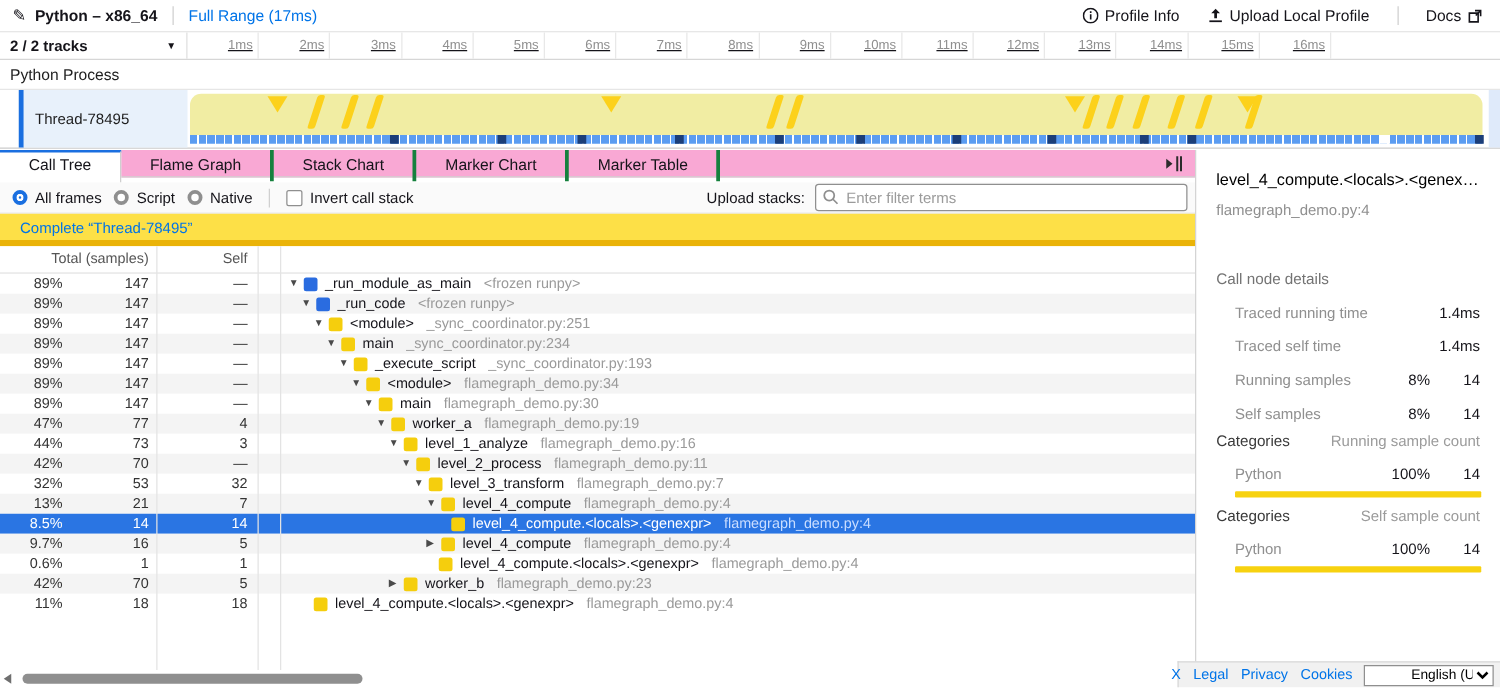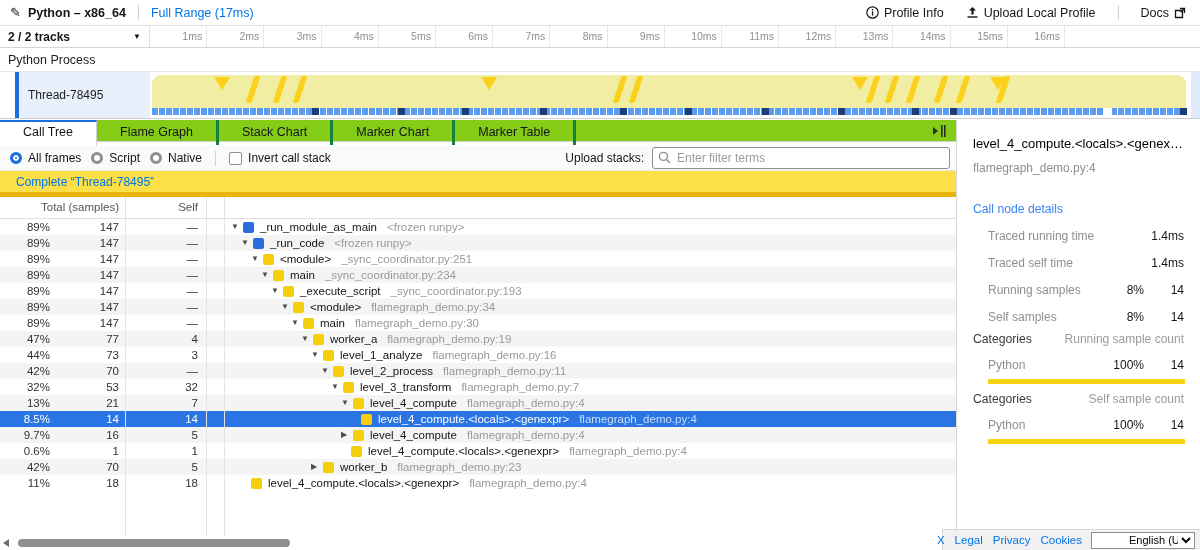--- a/index.html
+++ b/index.html
@@ -17,21 +17,21 @@
   .tb-btn{display:flex;align-items:center;gap:5px;font-size:12.5px;color:#15141a;
           margin-right:22px;cursor:pointer;}
   .tb-btn svg{display:block;}
   
   #ruler-row{left:0;top:26px;width:1200px;height:22px;border-bottom:1px solid #d6d6d6;
              box-sizing:border-box;background:#fff;}
   #tracks-btn{position:absolute;left:0;top:0;width:150px;height:21px;display:flex;
               align-items:center;border-right:1px solid #e0e0e0;box-sizing:border-box;cursor:pointer;}
   #tracks-btn .lbl{font-size:12px;font-weight:bold;margin-left:8px;}
   #tracks-btn .caret{position:absolute;left:133px;font-size:8px;color:#15141a;}
-  #ruler{position:absolute;left:150px;top:0;width:1050px;height:21px;display:flex;}
+  #ruler{position:absolute;left:150px;top:0;width:1050px;height:21px;display:flex;text-decoration:underline;}
   .tick{width:57.2px;box-sizing:border-box;border-right:1px solid #e8e8e8;
         font-size:10.5px;color:#8f8f8f;text-align:right;line-height:21px;padding-right:4px;flex:none;}
   
   #process-row{left:0;top:48px;width:1200px;height:24px;border-bottom:1px solid #e6e6e6;
                box-sizing:border-box;display:flex;align-items:center;background:#fff;}
   #process-row span{font-size:12.5px;margin-left:8px;color:#1d1d1d;}
   #thread-row{left:0;top:72px;width:1200px;height:47px;border-bottom:1px solid #cccccc;
               box-sizing:border-box;background:#fff;}
   #thread-accent{position:absolute;left:15px;top:0;width:4px;height:46px;}
   #thread-label{position:absolute;left:19px;top:0;width:131px;height:46px;background:#e8f1fb;
@@ -41,21 +41,21 @@
   #cpu-band{position:absolute;left:2px;top:3px;width:1034px;height:33px;border-radius:9px 9px 0 0;}
   .mk-tri{position:absolute;top:5px;width:0;height:0;border-left:8px solid transparent;
           border-right:8px solid transparent;border-top:13px solid transparent;}
   .mk-slash{position:absolute;top:4px;width:6px;height:27px;transform:skewX(-18deg);border-radius:2px;}
   #sample-strip{position:absolute;left:2px;top:36px;width:1034px;height:7px;}
   .dark-seg{position:absolute;top:36px;width:7px;height:7px;}
   .gap-seg{position:absolute;top:36px;width:8px;height:7px;background:#fff;}
   #track-vscroll{position:absolute;left:1191px;top:72px;width:9px;height:46px;background:#dfeafa;}
   
   #tabbar{left:0;top:120px;width:956px;height:22px;border-bottom:1px solid #cfcfcf;
-          box-sizing:border-box;display:flex;background:#84cc16;}
+          box-sizing:border-box;display:flex;background:#f9a8d4;}
   .tab{padding:0 23px;font-size:12.5px;line-height:24px;border-right:3px solid #15803d;
        cursor:pointer;box-sizing:border-box;height:25px;}
   .tab.active{border-top:2px solid #1a6fe0;line-height:21px;background:#fff;
               border-right:1px solid #cfcfcf;margin-bottom:-1px;height:26px;}
   #panel-toggle{position:absolute;left:930px;top:124px;cursor:pointer;}
   
   #settings{left:0;top:146px;width:956px;height:25px;background:#fafafa;
             border-bottom:1px solid #e8e8e8;box-sizing:border-box;display:flex;align-items:center;}
   .radio-item{display:flex;align-items:center;margin-left:10px;cursor:pointer;}
   .radio{width:6px;height:6px;border:3.5px solid #8f8f8f;border-radius:50%;background:#fff;}
@@ -91,21 +91,21 @@
   .fname{margin-left:6px;color:#15141a;}
   .ffile{margin-left:10px;color:#9a9a9a;}
   .tree-row.sel .fname{color:#fff;}
   .tree-row.sel .ffile{color:#c9ddff;}
   .colline{position:absolute;top:197px;height:339px;width:1px;background:#e3e3e3;}
   
   #sidebar{left:956px;top:120px;width:244px;height:410px;border-left:1px solid #d4d4d4;
            box-sizing:border-box;background:#fff;padding:16px 16px 0 16px;}
   #sb-title{font-size:13px;color:#000;white-space:nowrap;overflow:hidden;}
   #sb-sub{font-size:12px;color:#8f8f8f;margin-top:10px;}
-  .sb-section{font-size:12.2px;color:#3b82f6;margin-top:27px;}
+  .sb-section{font-size:12.2px;color:#737373;margin-top:41px;}
   .sb-row{display:flex;margin-top:13px;padding-left:15px;font-size:12px;}
   .sb-row .l{flex:1;color:#8f8f8f;}
   .sb-row .p{width:42px;text-align:right;color:#15141a;}
   .sb-row .v{width:40px;text-align:right;color:#15141a;}
   .sb-cat-head{display:flex;margin-top:8px;font-size:12.2px;}
   .sb-cat-head .l{flex:1;color:#3a3a3a;}
   .sb-cat-head .r{color:#9b9b9b;font-size:12px;}
   .sb-bar{height:5px;margin:7px 0 0 15px;border-radius:1px;}
   
   #hscroll{left:0;top:536px;width:956px;height:14px;background:#fff;}

